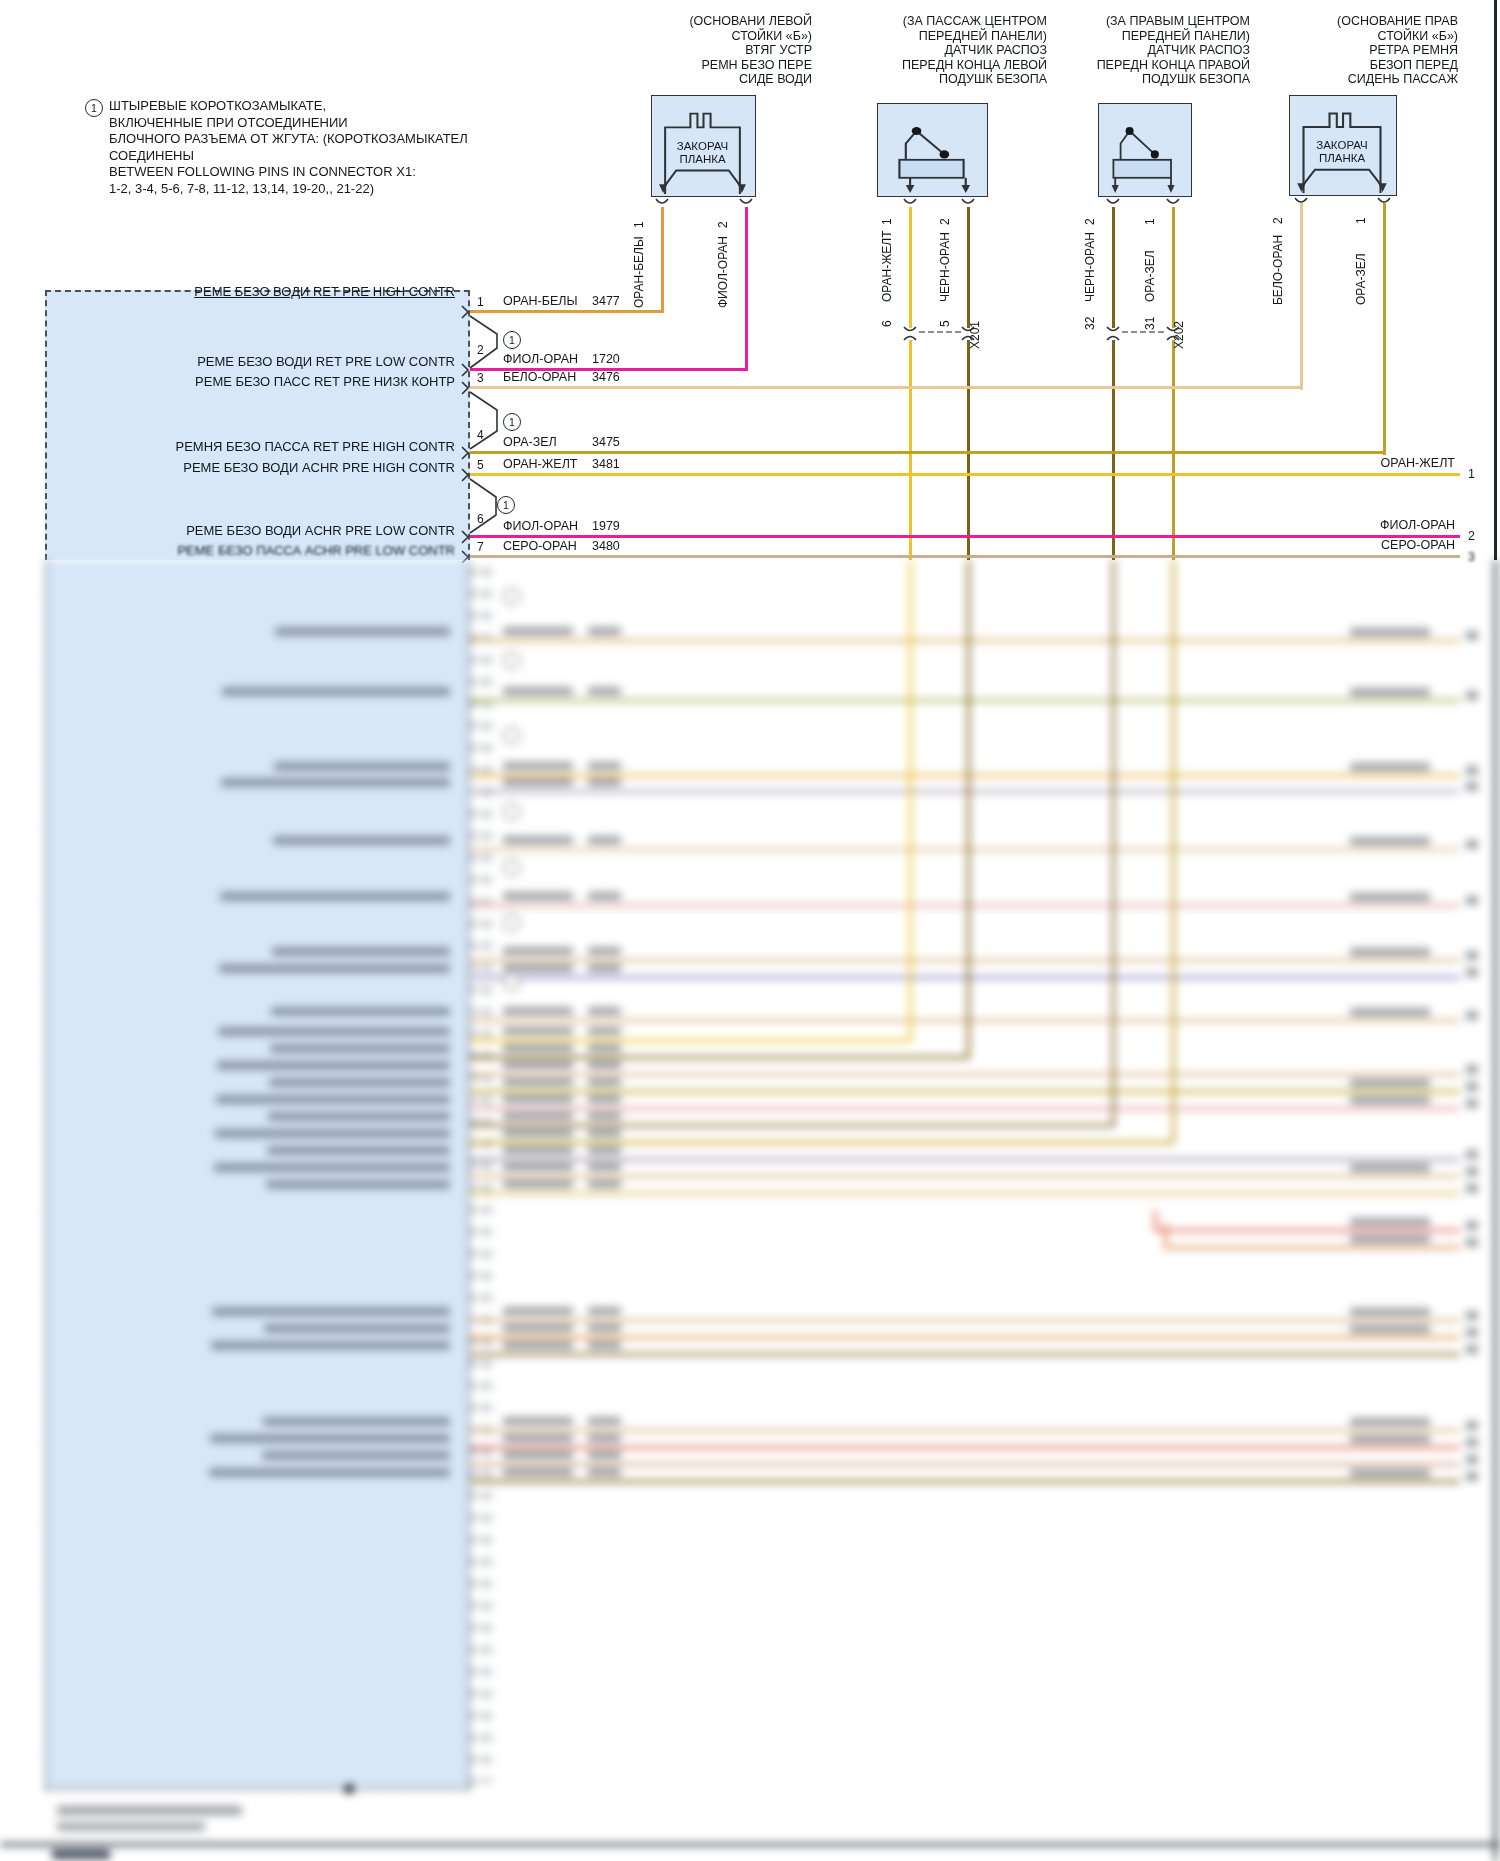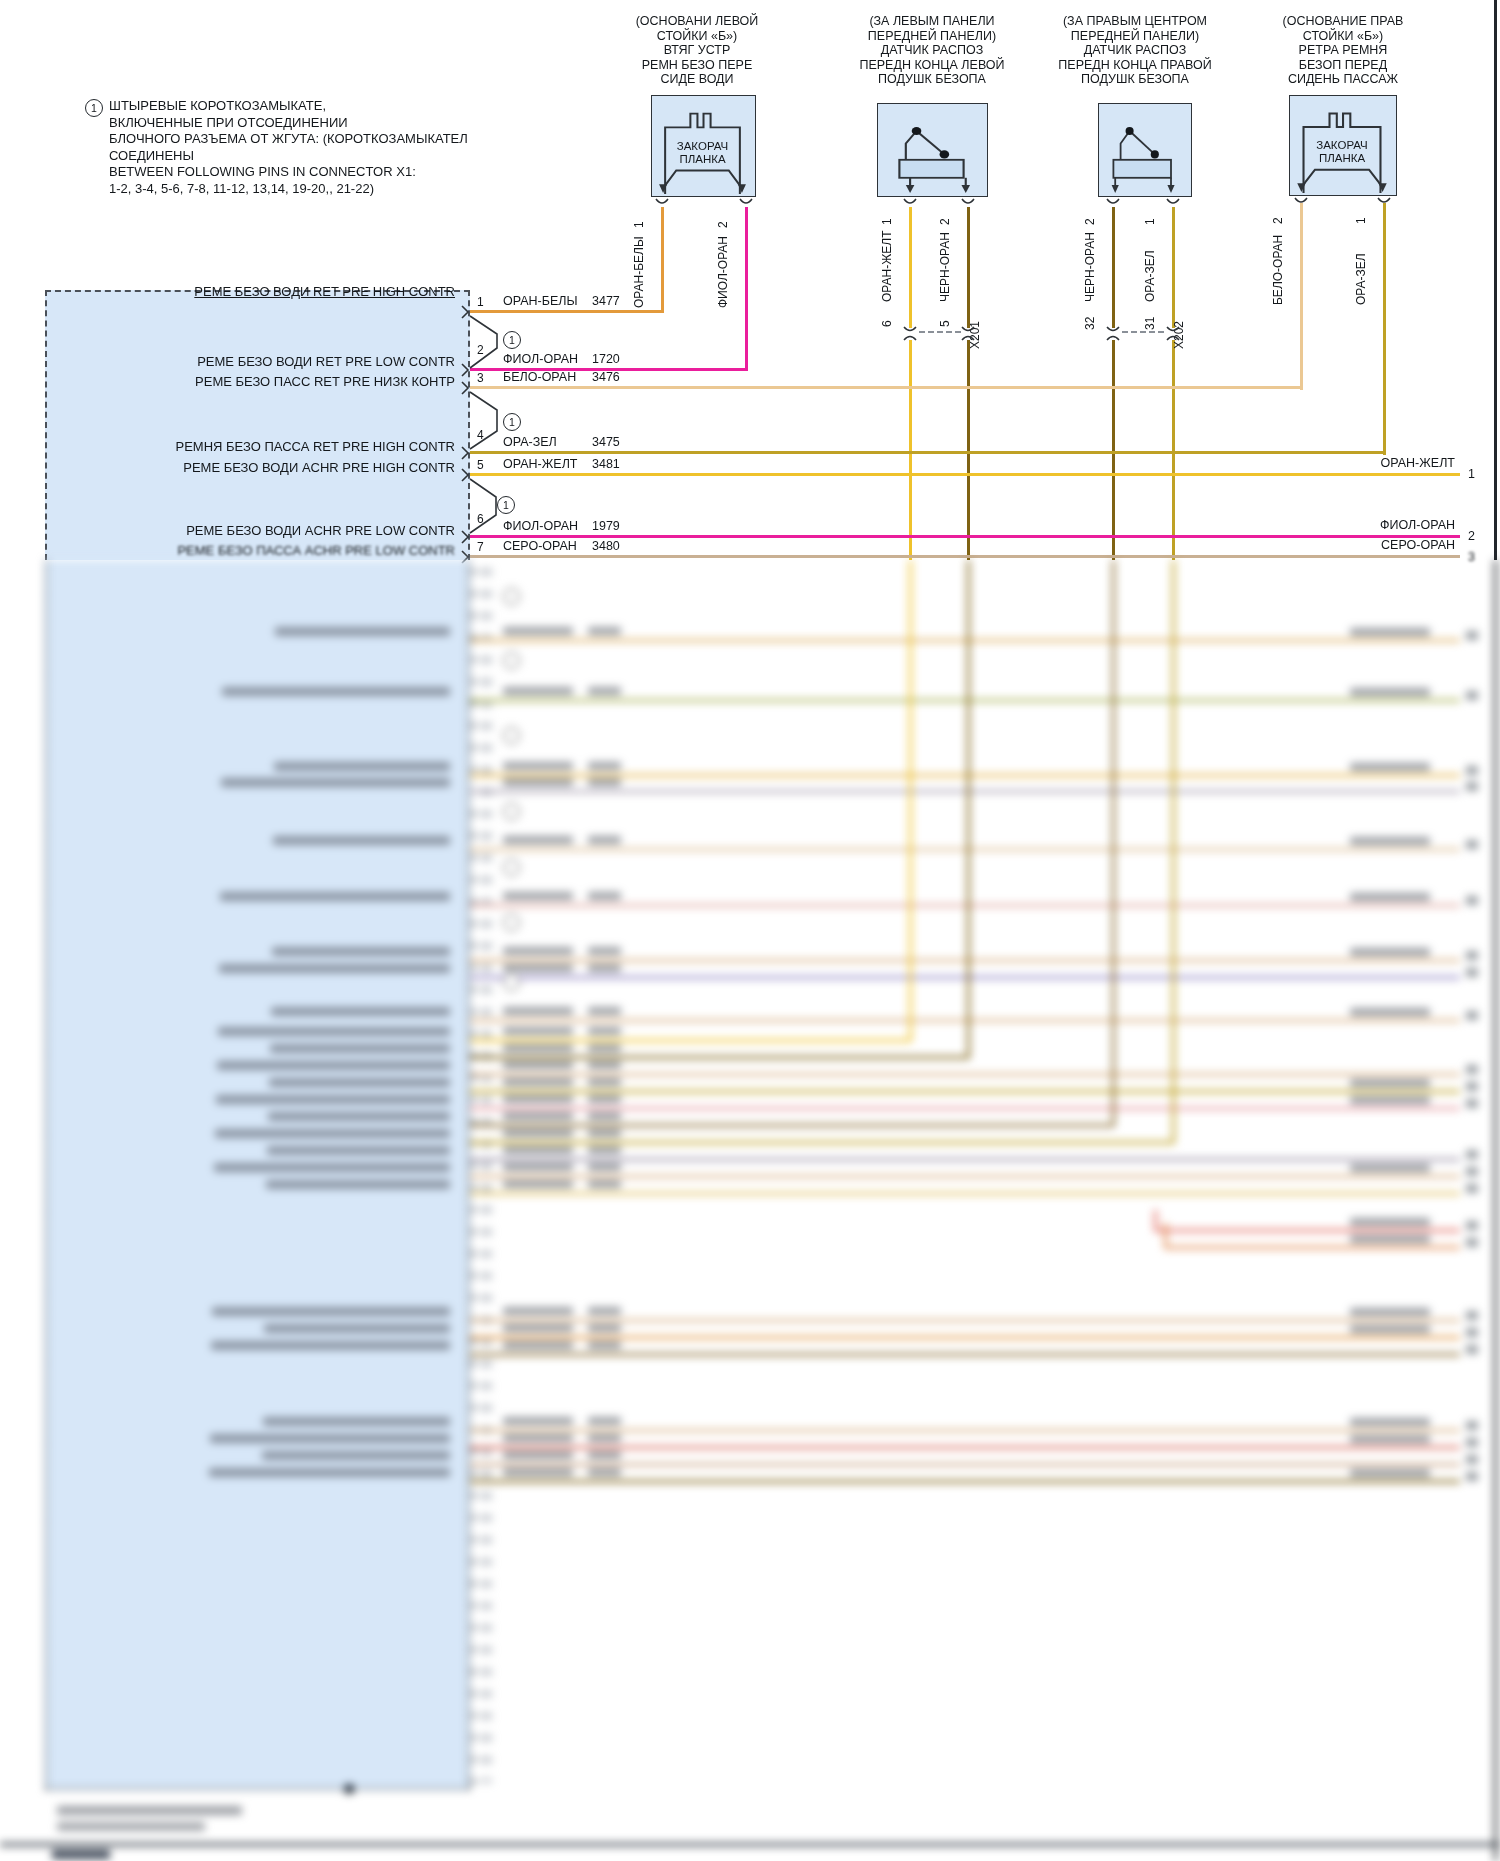--- a/index.html
+++ b/index.html
@@ -1,19 +1,19 @@
 <!DOCTYPE html>
 <html><head>
 <meta charset="utf-8">
 <style>
   html,body{margin:0;padding:0;background:#fff;}
   #page{position:relative;width:1500px;height:1861px;background:#ffffff;overflow:hidden;
         font-family:"Liberation Sans", sans-serif;color:#14181c;}
   .abs{position:absolute;}
-  .hdr{position:absolute;width:230px;text-align:center;font-size:12.5px;line-height:14.5px;color:#14181c;white-space:nowrap;}
+  .hdr{position:absolute;width:230px;text-align:right;font-size:12.5px;line-height:14.5px;color:#14181c;white-space:nowrap;}
   .cbox{position:absolute;background:#d6e6f6;border:1.7px solid #2e3338;box-sizing:border-box;}
   .vw{position:absolute;width:3px;}
   .hw{position:absolute;height:3px;}
   .vlab{position:absolute;height:14px;line-height:14px;font-size:12px;white-space:nowrap;
         transform:rotate(-90deg);transform-origin:0 100%;color:#14181c;}
   .lab{position:absolute;font-size:12.5px;color:#14181c;white-space:nowrap;}
   .rowlab{position:absolute;left:55px;width:400px;text-align:right;font-size:13px;color:#14181c;white-space:nowrap;}
   .pinno{position:absolute;font-size:12px;color:#14181c;}
   .circ{position:absolute;width:16px;height:16px;border:1.5px solid #23282d;border-radius:50%;
         text-align:center;line-height:16px;font-size:10.5px;color:#14181c;background:#fff;}
@@ -41,21 +41,21 @@
   </div>
 
   <div class="hdr" style="left:582px;top:14px;">
     <div>(ОСНОВАНИ ЛЕВОЙ</div>
       <div>СТОЙКИ «Б»)</div>
     <div>ВТЯГ УСТР</div>
       <div>РЕМН БЕЗО ПЕРЕ</div>
     <div>СИДЕ ВОДИ</div>
   </div>
   <div class="hdr" style="left:817px;top:14px;">
-    <div>(ЗА ЛЕВЫМ ПАНЕЛИ</div>
+    <div>(ЗА ПАССАЖ ЦЕНТРОМ</div>
       <div>ПЕРЕДНЕЙ ПАНЕЛИ)</div>
     <div>ДАТЧИК РАСПОЗ</div>
       <div>ПЕРЕДН КОНЦА ЛЕВОЙ</div>
     <div>ПОДУШК БЕЗОПА</div>
   </div>
   <div class="hdr" style="left:1020px;top:14px;">
     <div>(ЗА ПРАВЫМ ЦЕНТРОМ</div>
       <div>ПЕРЕДНЕЙ ПАНЕЛИ)</div>
     <div>ДАТЧИК РАСПОЗ</div>
       <div>ПЕРЕДН КОНЦА ПРАВОЙ</div>

